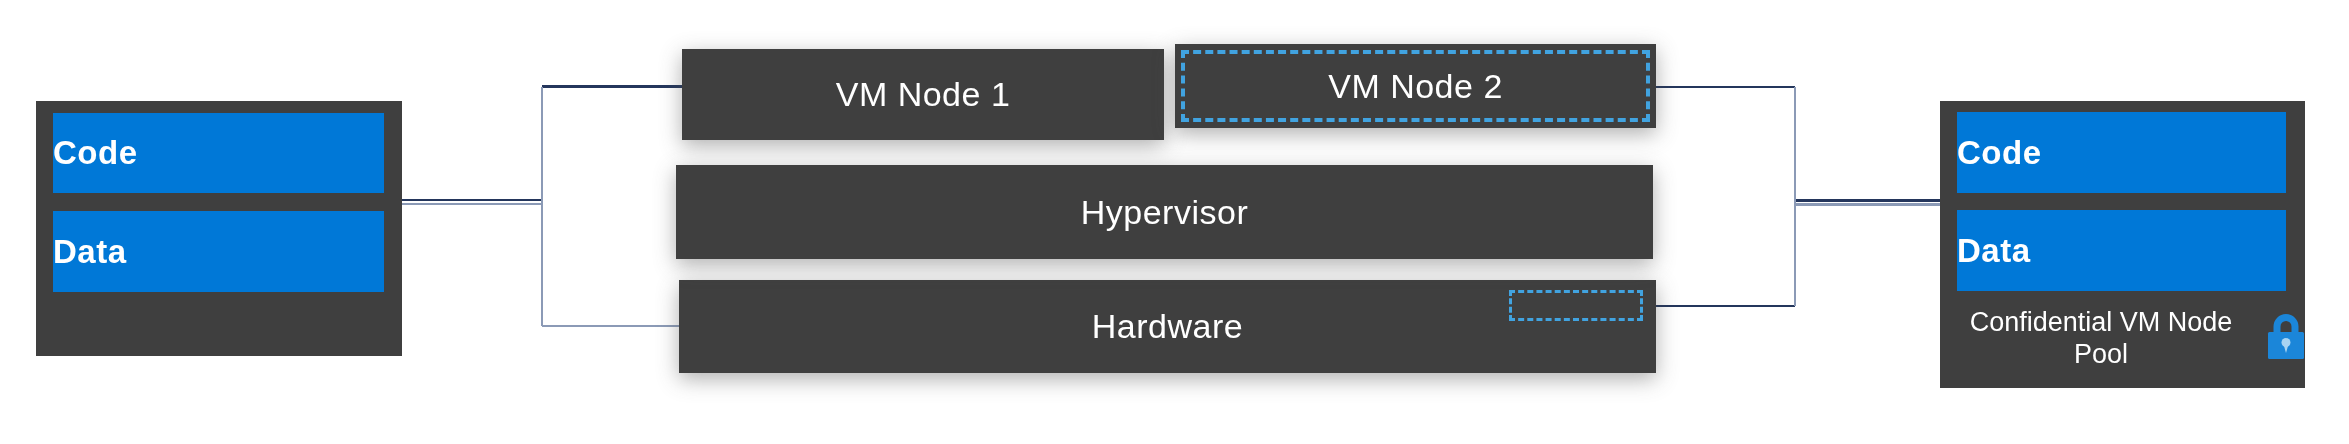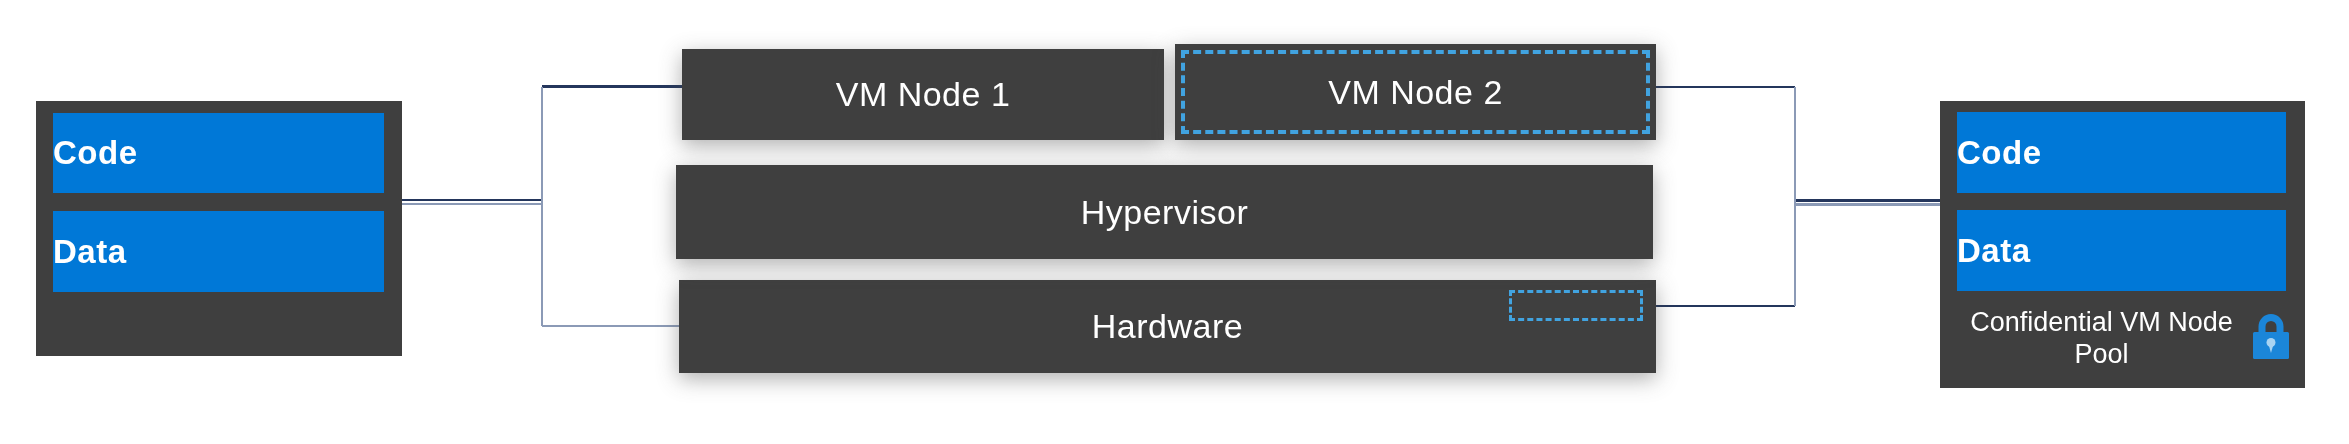--- a/index.html
+++ b/index.html
@@ -63,22 +63,22 @@
     left: 830px; top: 10px;
     width: 134px; height: 31px;
     border: 3px dashed var(--dashed-blue, #41A3E0);
     box-sizing: border-box;
   }
   .caption-row {
     position: absolute;
     left: 0; right: 0; top: 196px; bottom: 8px;
     display: flex;
     align-items: center;
-    justify-content: center;
-    gap: 4px;
+    justify-content: flex-end;
+    gap: 20px;
   }
   .caption-text {
     color: #ffffff;
     font-size: 27px;
     font-weight: 400;
     line-height: 1.18;
     text-align: center;
     width: 292px;
   }
   .lock {
@@ -116,21 +116,21 @@
     </div>
     <div class="blue-block" style="left:17px; top:110px; width:331px; height:81px;">
       <span class="blue-label">Data</span>
     </div>
   </div>
 
   <div class="box stack-box" style="left:682px; top:49px; width:482px; height:91px;">
     <span class="stack-label">VM Node 1</span>
   </div>
 
-  <div class="box stack-box" style="left:1175px; top:44px; width:481px; height:96px;">
+  <div class="box stack-box" style="left:1175px; top:44px; width:481px; height:84px;">
     <div class="dashed-overlay"></div>
     <span class="stack-label">VM Node 2</span>
   </div>
 
   <div class="box stack-box" style="left:679px; top:280px; width:977px; height:93px;">
     <span class="stack-label">Hardware</span>
     <div class="enclave-box"></div>
   </div>
 
   <div class="box stack-box" style="left:676px; top:165px; width:977px; height:94px;">

